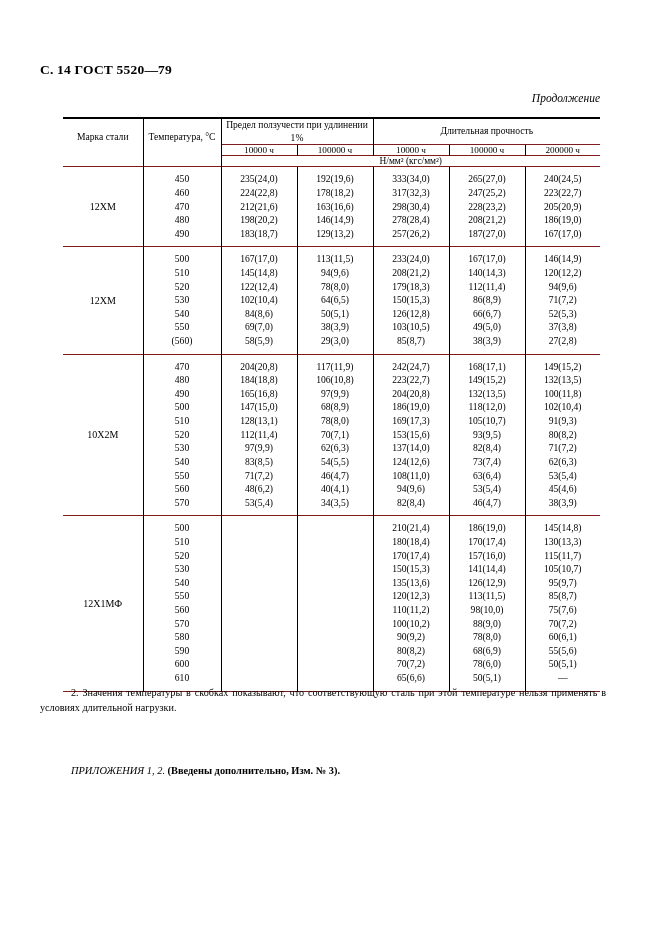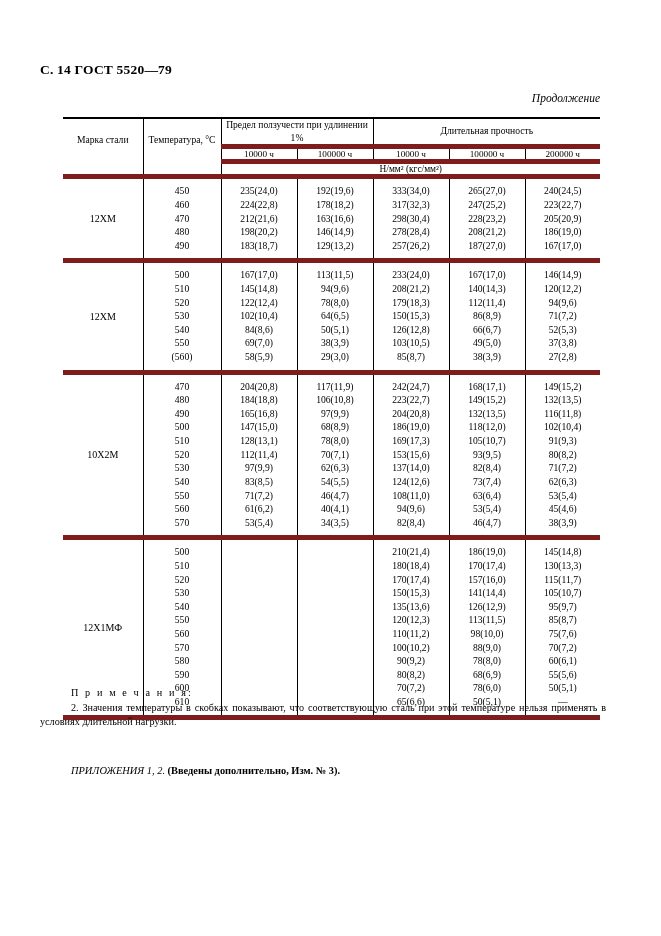--- a/index.html
+++ b/index.html
@@ -62,21 +62,21 @@
   table.gost td, table.gost th {
     padding: 0;
     margin: 0;
     font-weight: normal;
     vertical-align: middle;
     text-align: center;
   }
 
   
   .rule-top    { border-top: 2.2px solid #000; }
-  .rule-thin   { border-top: 5px solid #7f1d1d; }
+  .rule-thin   { border-top: 1px solid #7f1d1d; }
 
   .vline-l { border-left: 1px solid #000; }
 
   
   .hdr {
     font-size: 9.6px;
     line-height: 1.32;
     padding: 3px 2px 3px 2px;
   }
   .hdr-sub {
@@ -338,21 +338,21 @@
               <span class="stack">
                 <span class="ln">204(20,8)</span>
                 <span class="ln">184(18,8)</span>
                 <span class="ln">165(16,8)</span>
                 <span class="ln">147(15,0)</span>
                 <span class="ln">128(13,1)</span>
                 <span class="ln">112(11,4)</span>
                 <span class="ln">97(9,9)</span>
                 <span class="ln">83(8,5)</span>
                 <span class="ln">71(7,2)</span>
-                <span class="ln">61(6,2)</span>
+                <span class="ln">48(6,2)</span>
                 <span class="ln">53(5,4)</span>
               </span>
             </td>
             <td class="rule-thin vline-l">
               <span class="stack">
                 <span class="ln">117(11,9)</span>
                 <span class="ln">106(10,8)</span>
                 <span class="ln">97(9,9)</span>
                 <span class="ln">68(8,9)</span>
                 <span class="ln">78(8,0)</span>
@@ -391,21 +391,21 @@
                 <span class="ln">73(7,4)</span>
                 <span class="ln">63(6,4)</span>
                 <span class="ln">53(5,4)</span>
                 <span class="ln">46(4,7)</span>
               </span>
             </td>
             <td class="rule-thin vline-l">
               <span class="stack">
                 <span class="ln">149(15,2)</span>
                 <span class="ln">132(13,5)</span>
-                <span class="ln">116(11,8)</span>
+                <span class="ln">100(11,8)</span>
                 <span class="ln">102(10,4)</span>
                 <span class="ln">91(9,3)</span>
                 <span class="ln">80(8,2)</span>
                 <span class="ln">71(7,2)</span>
                 <span class="ln">62(6,3)</span>
                 <span class="ln">53(5,4)</span>
                 <span class="ln">45(4,6)</span>
                 <span class="ln">38(3,9)</span>
               </span>
             </td>
@@ -516,21 +516,20 @@
             <td class="rule-thin" style="height: 0px; line-height: 0;"></td>
             <td class="rule-thin" style="height: 0px; line-height: 0;"></td>
             <td class="rule-thin" style="height: 0px; line-height: 0;"></td>
             <td class="rule-thin" style="height: 0px; line-height: 0;"></td>
           </tr>
         </tbody>
     </table>
   </div>
 
   <div class="notes">
-    <span class="n-title">П р и м е ч а н и я:</span>
     <span class="n-item">2. Значения температуры в скобках показывают, что соответствующую сталь при  этой температуре нельзя применять в условиях длительной нагрузки.</span>
   </div>
 
   <div class="appendix app-1">
     <span class="it">ПРИЛОЖЕНИЯ 1, 2.</span><span class="bd"> (Введены дополнительно, Изм. № 3).</span>
   </div>
 
   <div class="appendix app-2">
     <span class="it">ПРИЛОЖЕНИЕ 3.</span><span class="bd"> (Исключено, Изм. № 4).</span>
   </div>

